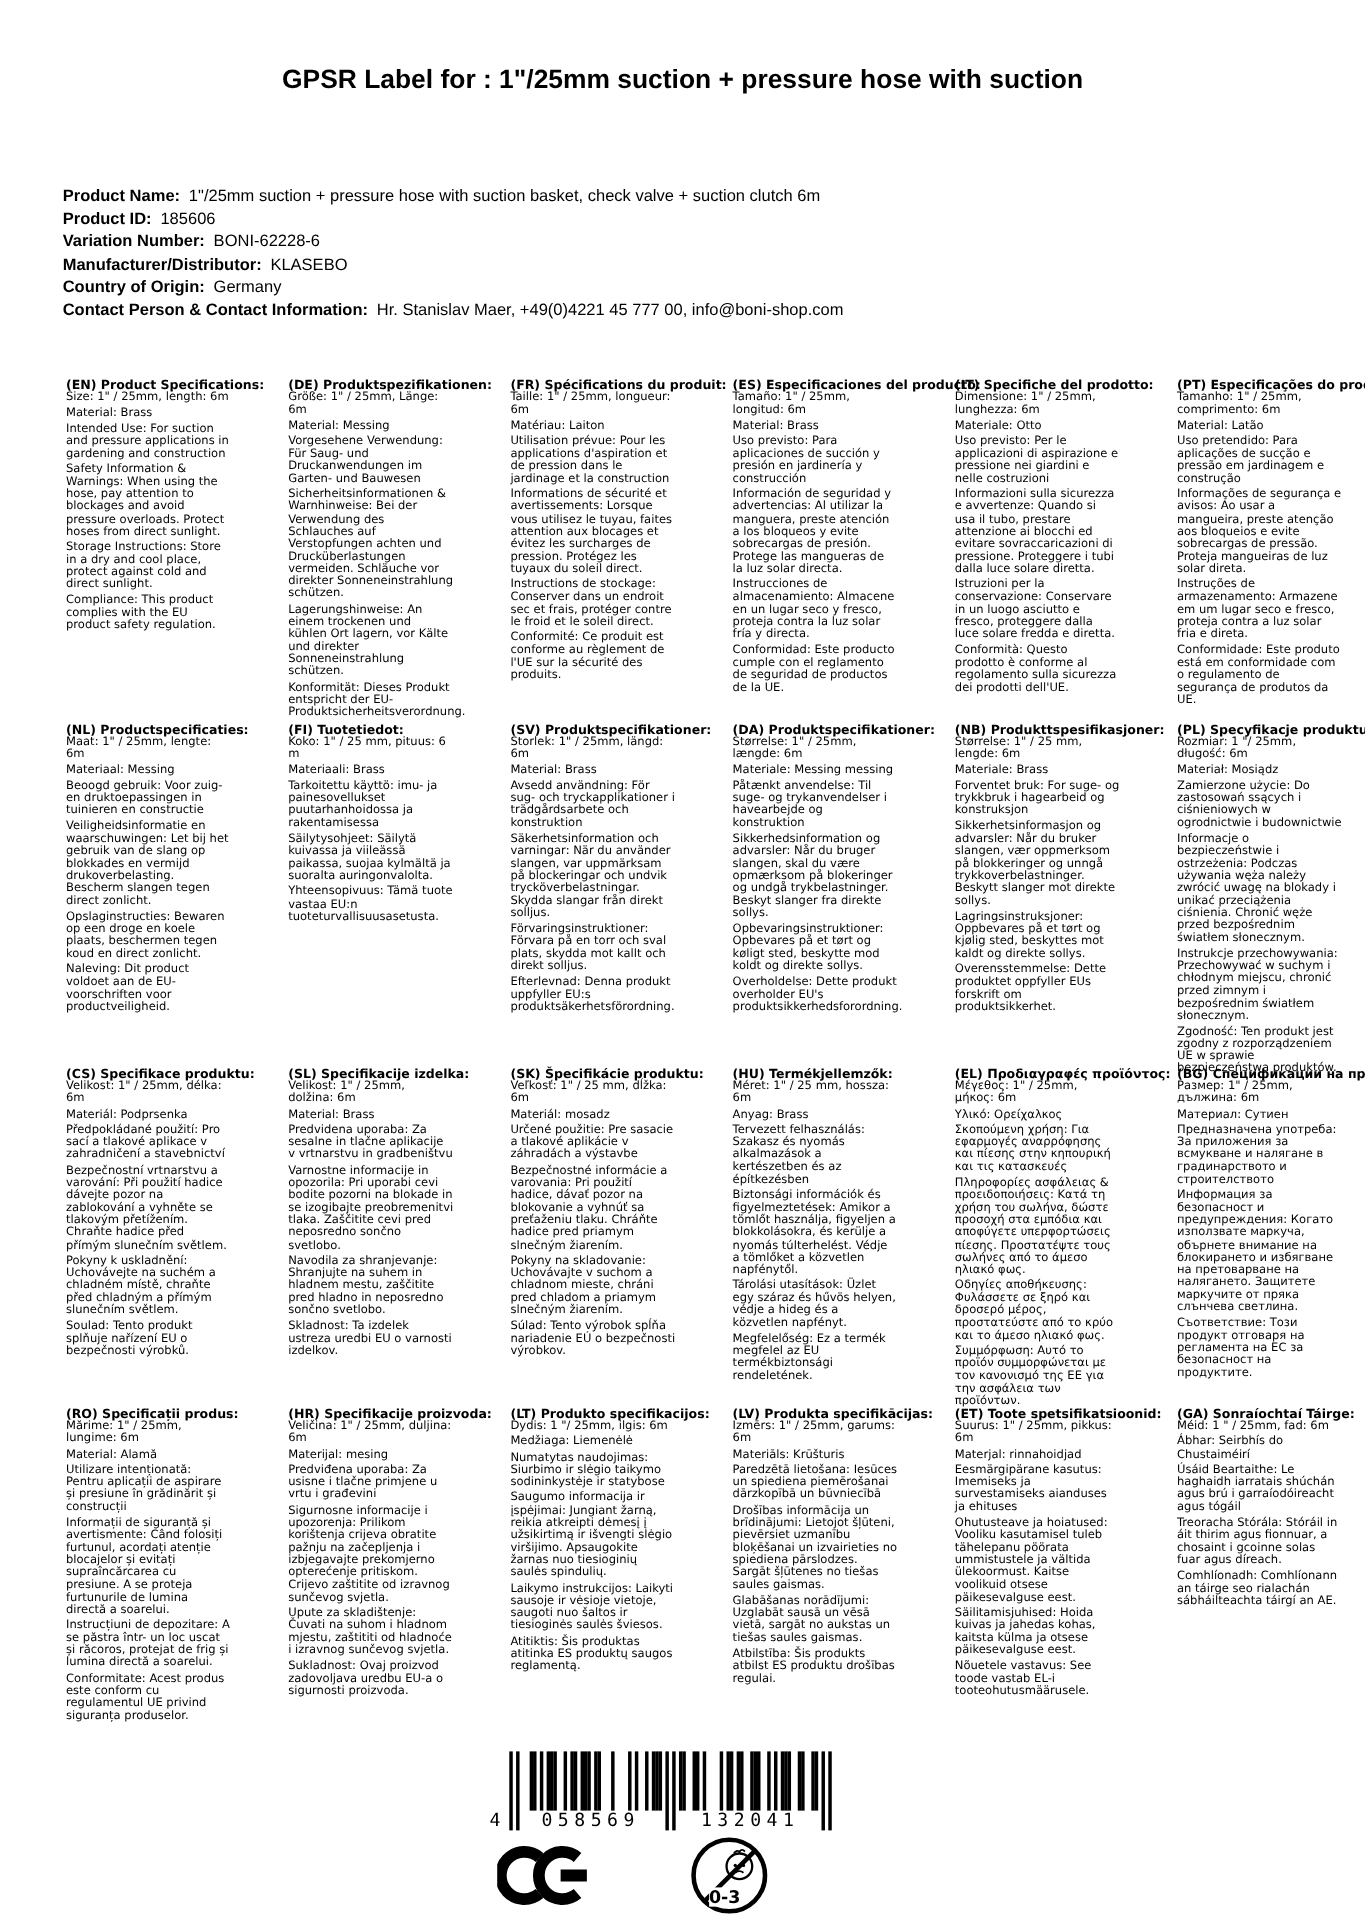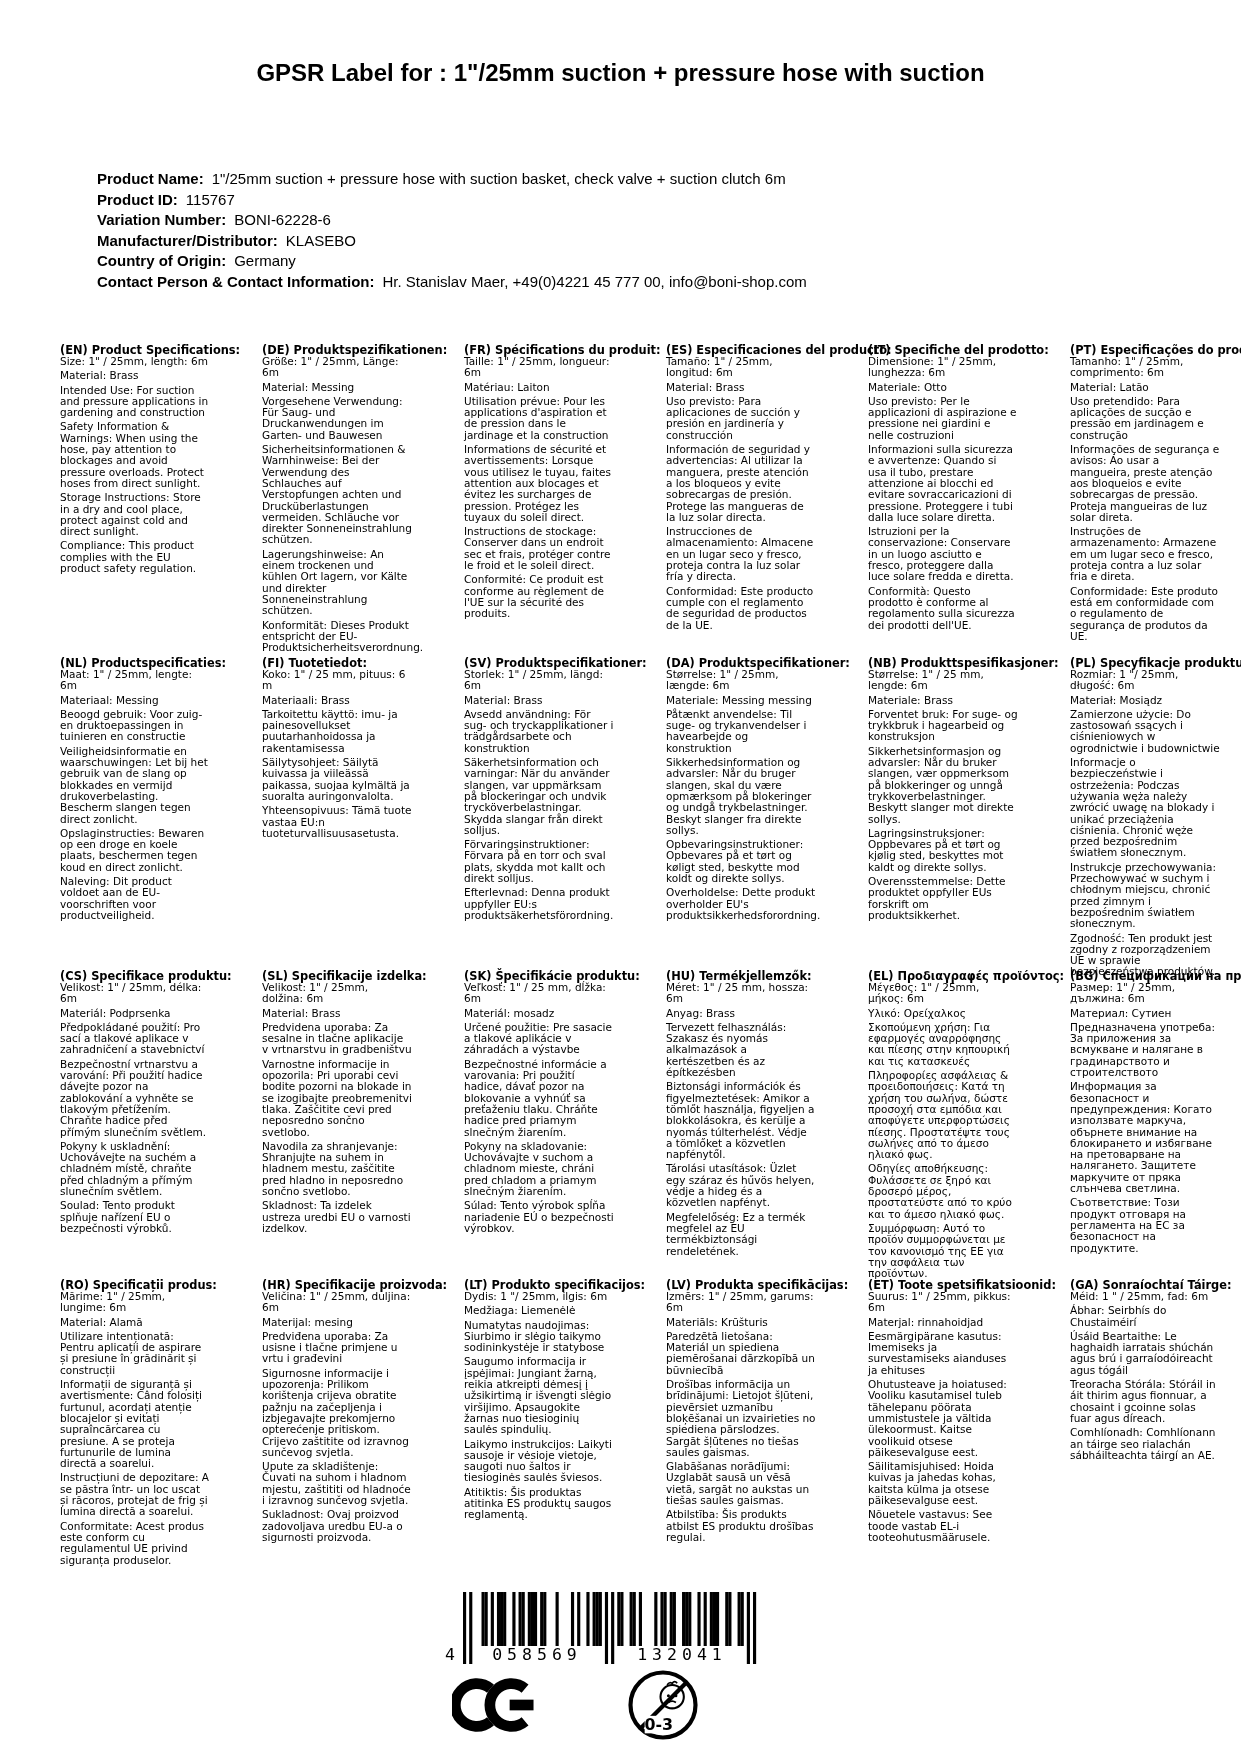--- a/index.html
+++ b/index.html
@@ -7,21 +7,21 @@
   body { width:1241px; height:1754px; position:relative; color:#000;
          font-family:"DejaVu Sans",sans-serif; overflow:hidden; }
 
   .title { position:absolute; top:59px; left:0; width:100%; text-align:center;
            font-family:"Liberation Sans",sans-serif; font-weight:bold;
            font-size:24px; line-height:28.5px; }
 
   .product-info { position:absolute; left:57px; top:169px;
                   font-family:"Liberation Sans",sans-serif;
                   font-size:15px; line-height:20.5px; }
-  .info-label { font-weight:bold;margin-left:40px; }
+  .info-label { font-weight:bold; }
   .info-value { margin-left:8px; }
 
   .spec-grid { position:absolute; left:60px; top:344px;
                display:grid; grid-template-columns:repeat(6,150px);
                column-gap:52px; grid-template-rows:313px 313px 309px auto; }
   .spec-block { font-size:10.5px; line-height:11.3px; overflow:visible; }
   .spec-heading { font-size:11.4px; line-height:12px; font-weight:bold;
                   white-space:nowrap; margin:0; }
   .spec-line { margin-top:0; }
   .spec-line + .spec-line { margin-top:3px; }
@@ -43,21 +43,21 @@
   <h1 class="title">
     <span>GPSR Label for : 1"/25mm suction + pressure hose with suction</span><br>
   </h1>
 
   <div class="product-info">
   <div class="info-row">
     <span class="info-label">Product Name:</span><span class="info-value">1"/25mm suction + pressure hose with suction basket, check valve + suction clutch 6m</span>
   </div>
 
   <div class="info-row">
-    <span class="info-label">Product ID:</span><span class="info-value">115767</span>
+    <span class="info-label">Product ID:</span><span class="info-value">185606</span>
   </div>
 
   <div class="info-row">
     <span class="info-label">Variation Number:</span><span class="info-value">BONI-62228-6</span>
   </div>
 
   <div class="info-row">
     <span class="info-label">Manufacturer/Distributor:</span><span class="info-value">KLASEBO</span>
   </div>
 
@@ -276,21 +276,21 @@
         <p class="spec-line">Numatytas naudojimas: Siurbimo ir slėgio taikymo sodininkystėje ir statybose</p>
         <p class="spec-line">Saugumo informacija ir įspėjimai: Jungiant žarną, reikia atkreipti dėmesį į užsikirtimą ir išvengti slėgio viršijimo. Apsaugokite žarnas nuo tiesioginių saulės spindulių.</p>
         <p class="spec-line">Laikymo instrukcijos: Laikyti sausoje ir vėsioje vietoje, saugoti nuo šaltos ir tiesioginės saulės šviesos.</p>
         <p class="spec-line">Atitiktis: Šis produktas atitinka ES produktų saugos reglamentą.</p>
       </section>
 
   <section class="spec-block">
     <h3 class="spec-heading">(LV) Produkta specifikācijas:</h3>
   <p class="spec-line">Izmērs: 1" / 25mm, garums: 6m</p>
         <p class="spec-line">Materiāls: Krūšturis</p>
-        <p class="spec-line">Paredzētā lietošana: Materiál un spiediena piemērošanai dārzkopībā un būvniecībā</p>
+        <p class="spec-line">Paredzētā lietošana: Iesūces un spiediena piemērošanai dārzkopībā un būvniecībā</p>
         <p class="spec-line">Drošības informācija un brīdinājumi: Lietojot šļūteni, pievērsiet uzmanību bloķēšanai un izvairieties no spiediena pārslodzes. Sargāt šļūtenes no tiešas saules gaismas.</p>
         <p class="spec-line">Glabāšanas norādījumi: Uzglabāt sausā un vēsā vietā, sargāt no aukstas un tiešas saules gaismas.</p>
         <p class="spec-line">Atbilstība: Šis produkts atbilst ES produktu drošības regulai.</p>
       </section>
 
   <section class="spec-block">
     <h3 class="spec-heading">(ET) Toote spetsifikatsioonid:</h3>
   <p class="spec-line">Suurus: 1" / 25mm, pikkus: 6m</p>
         <p class="spec-line">Materjal: rinnahoidjad</p>
         <p class="spec-line">Eesmärgipärane kasutus: Imemiseks ja survestamiseks aianduses ja ehituses</p>

